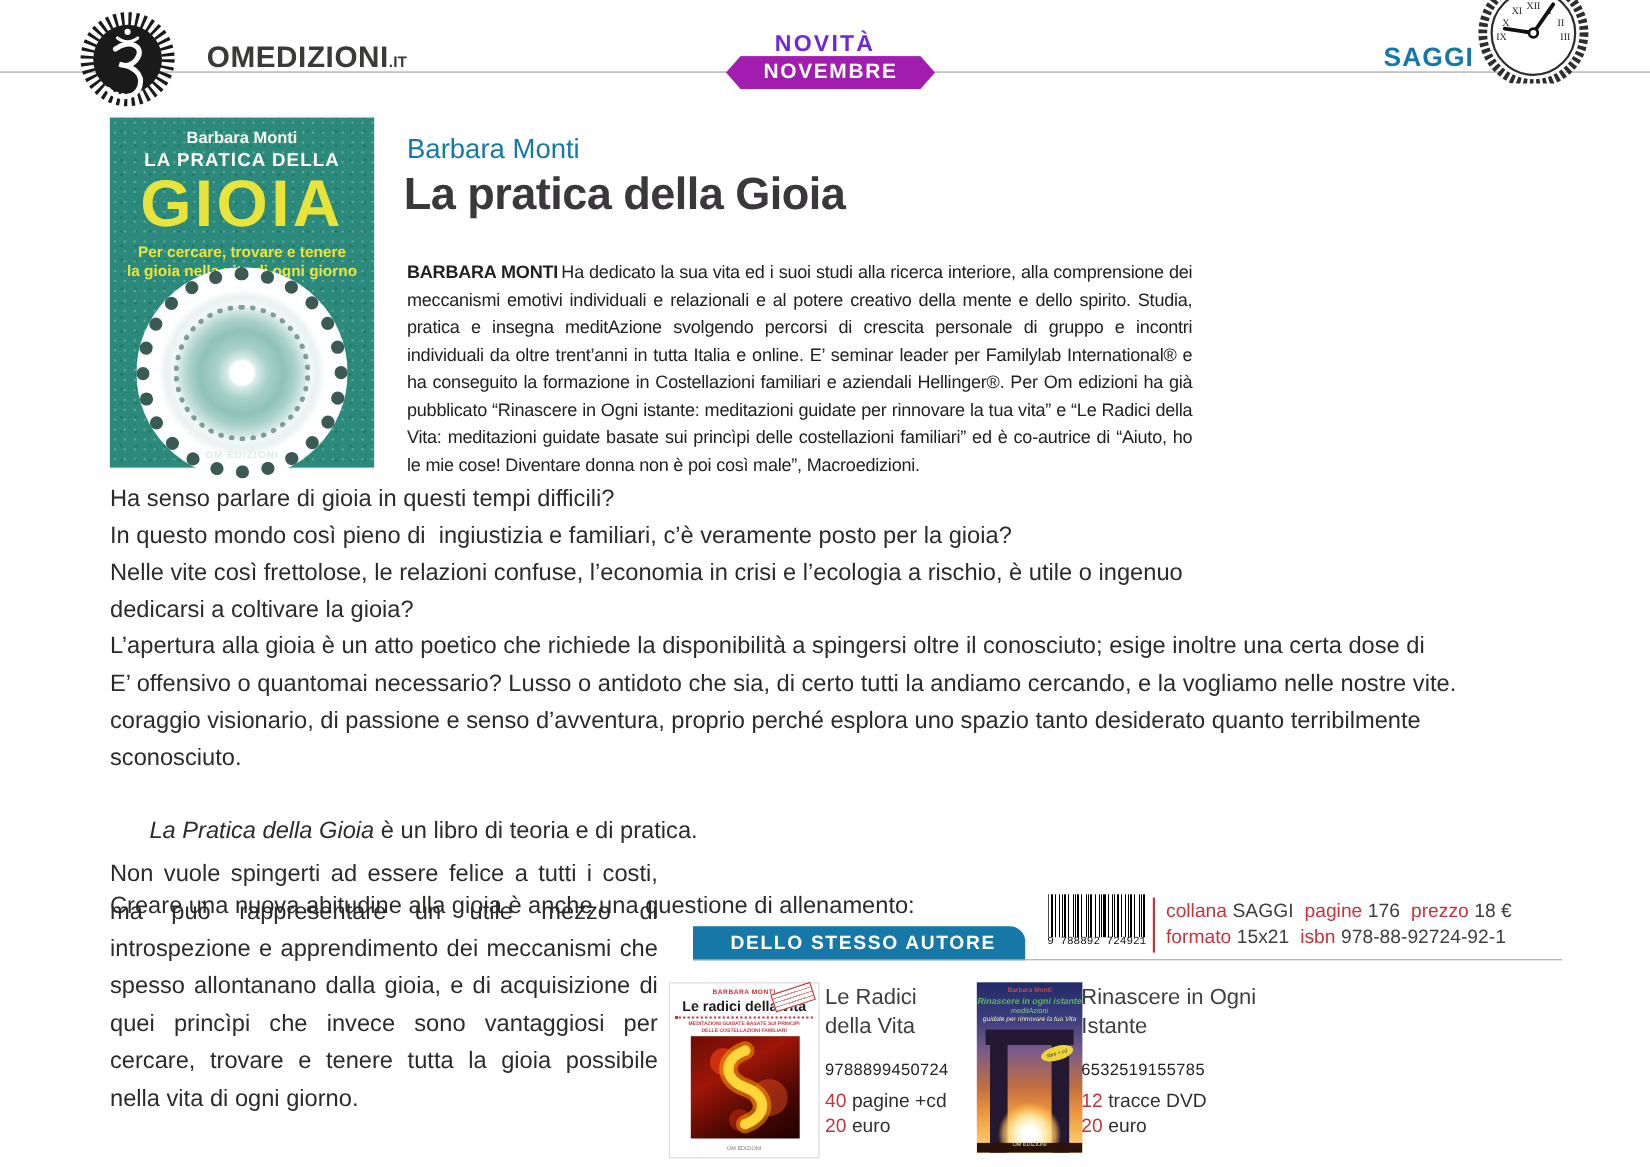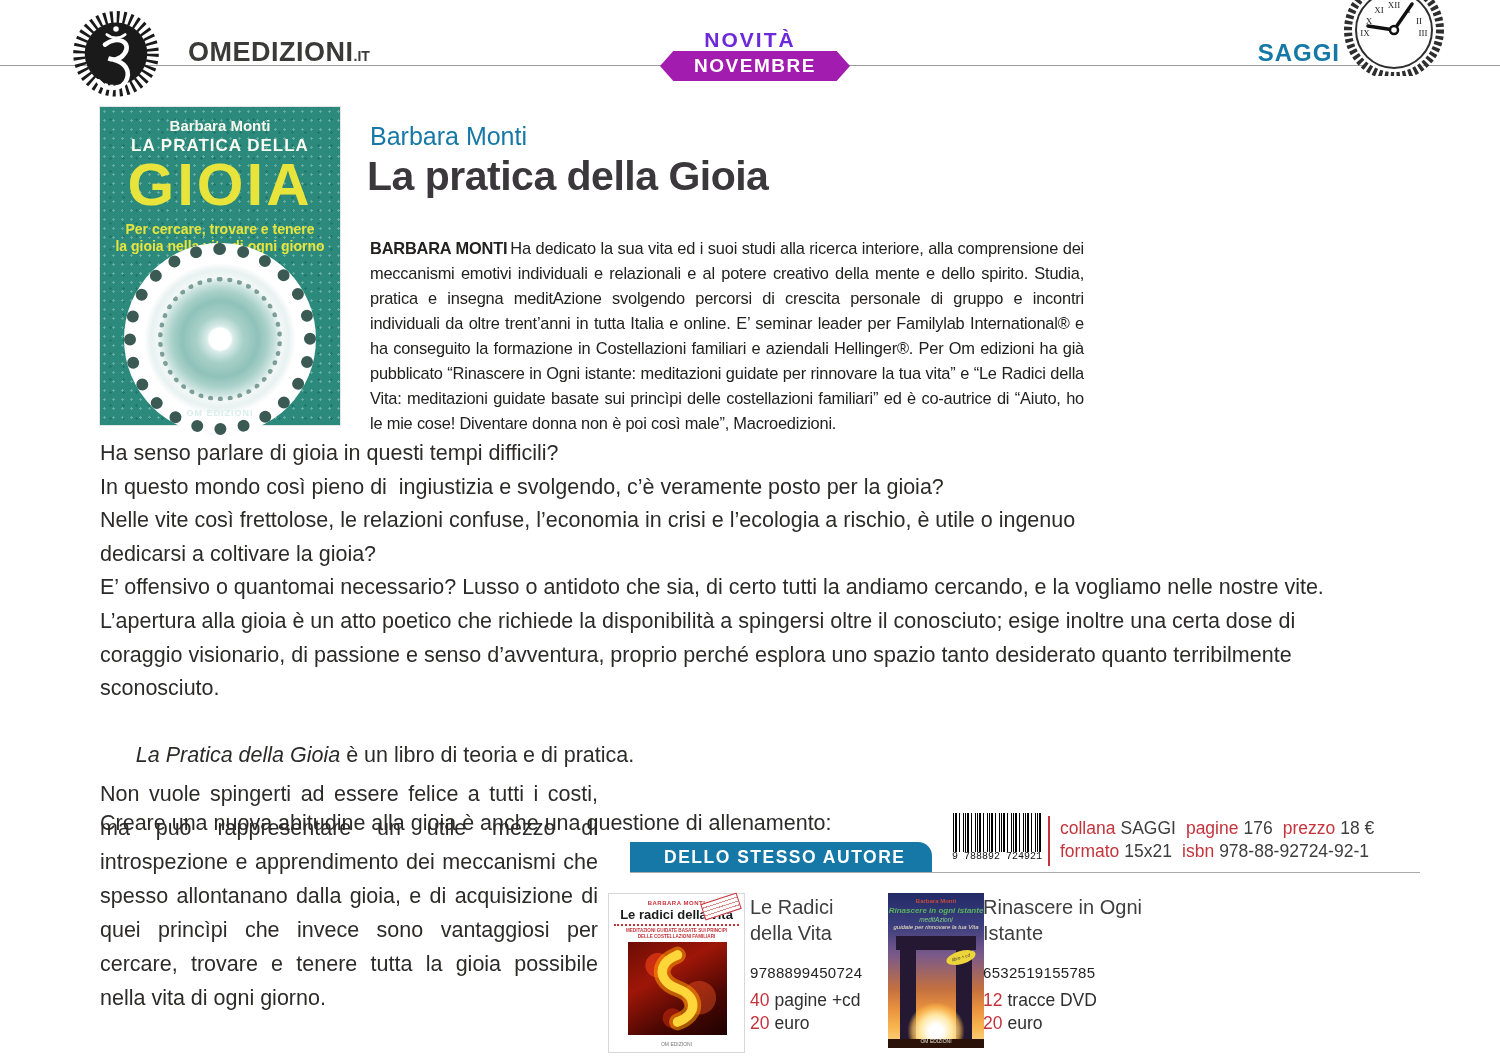--- a/index.html
+++ b/index.html
@@ -185,25 +185,25 @@
 
   <div class="author-name">Barbara Monti</div>
   <div class="book-title">La pratica della Gioia</div>
 
   <div class="bio">
     <b>BARBARA MONTI</b><span>Ha dedicato la sua vita ed i suoi studi alla ricerca interiore, alla comprensione dei meccanismi emotivi individuali e relazionali e al potere creativo della mente e dello spirito. Studia, pratica e insegna meditAzione svolgendo percorsi di crescita personale di gruppo e incontri individuali da oltre trent’anni in tutta Italia e online. E’ seminar leader per Familylab International® e ha conseguito la formazione in Costellazioni familiari e aziendali Hellinger®. Per Om edizioni ha già pubblicato “Rinascere in Ogni istante: meditazioni guidate per rinnovare la tua vita” e “Le Radici della Vita: meditazioni guidate basate sui princìpi delle costellazioni familiari” ed è co-autrice di “Aiuto, ho le mie cose! Diventare donna non è poi così male”, Macroedizioni.</span>
   </div>
 
   <div class="desc">
     <div class="desc-line">Ha senso parlare di gioia in questi tempi difficili?</div>
-    <div class="desc-line">In questo mondo così pieno di  ingiustizia e svolgendo, c’è veramente posto per la gioia?</div>
+    <div class="desc-line">In questo mondo così pieno di  ingiustizia e familiari, c’è veramente posto per la gioia?</div>
     <div class="desc-line">Nelle vite così frettolose, le relazioni confuse, l’economia in crisi e l’ecologia a rischio, è utile o ingenuo</div>
     <div class="desc-line">dedicarsi a coltivare la gioia?</div>
+    <div class="desc-line">L’apertura alla gioia è un atto poetico che richiede la disponibilità a spingersi oltre il conosciuto; esige inoltre una certa dose di</div>
     <div class="desc-line">E’ offensivo o quantomai necessario? Lusso o antidoto che sia, di certo tutti la andiamo cercando, e la vogliamo nelle nostre vite.</div>
-    <div class="desc-line">L’apertura alla gioia è un atto poetico che richiede la disponibilità a spingersi oltre il conosciuto; esige inoltre una certa dose di</div>
     <div class="desc-line">coraggio visionario, di passione e senso d’avventura, proprio perché esplora uno spazio tanto desiderato quanto terribilmente</div>
     <div class="desc-line">sconosciuto.</div>
     <div class="desc-line">
       <span class="it">La Pratica della Gioia</span><span> è un libro di teoria e di pratica.</span>
     </div>
     <div class="desc-line">Creare una nuova abitudine alla gioia è anche una questione di allenamento:</div>
   </div>
   <div class="desc-col">Non vuole spingerti ad essere felice a tutti i costi, ma può rappresentare un utile mezzo di introspezione e apprendimento dei meccanismi che spesso allontanano dalla gioia, e di acquisizione di quei princìpi che invece sono vantaggiosi per cercare, trovare e tenere tutta la gioia possibile nella vita di ogni giorno.</div>
 
   <div class="same-banner">DELLO STESSO AUTORE</div>

